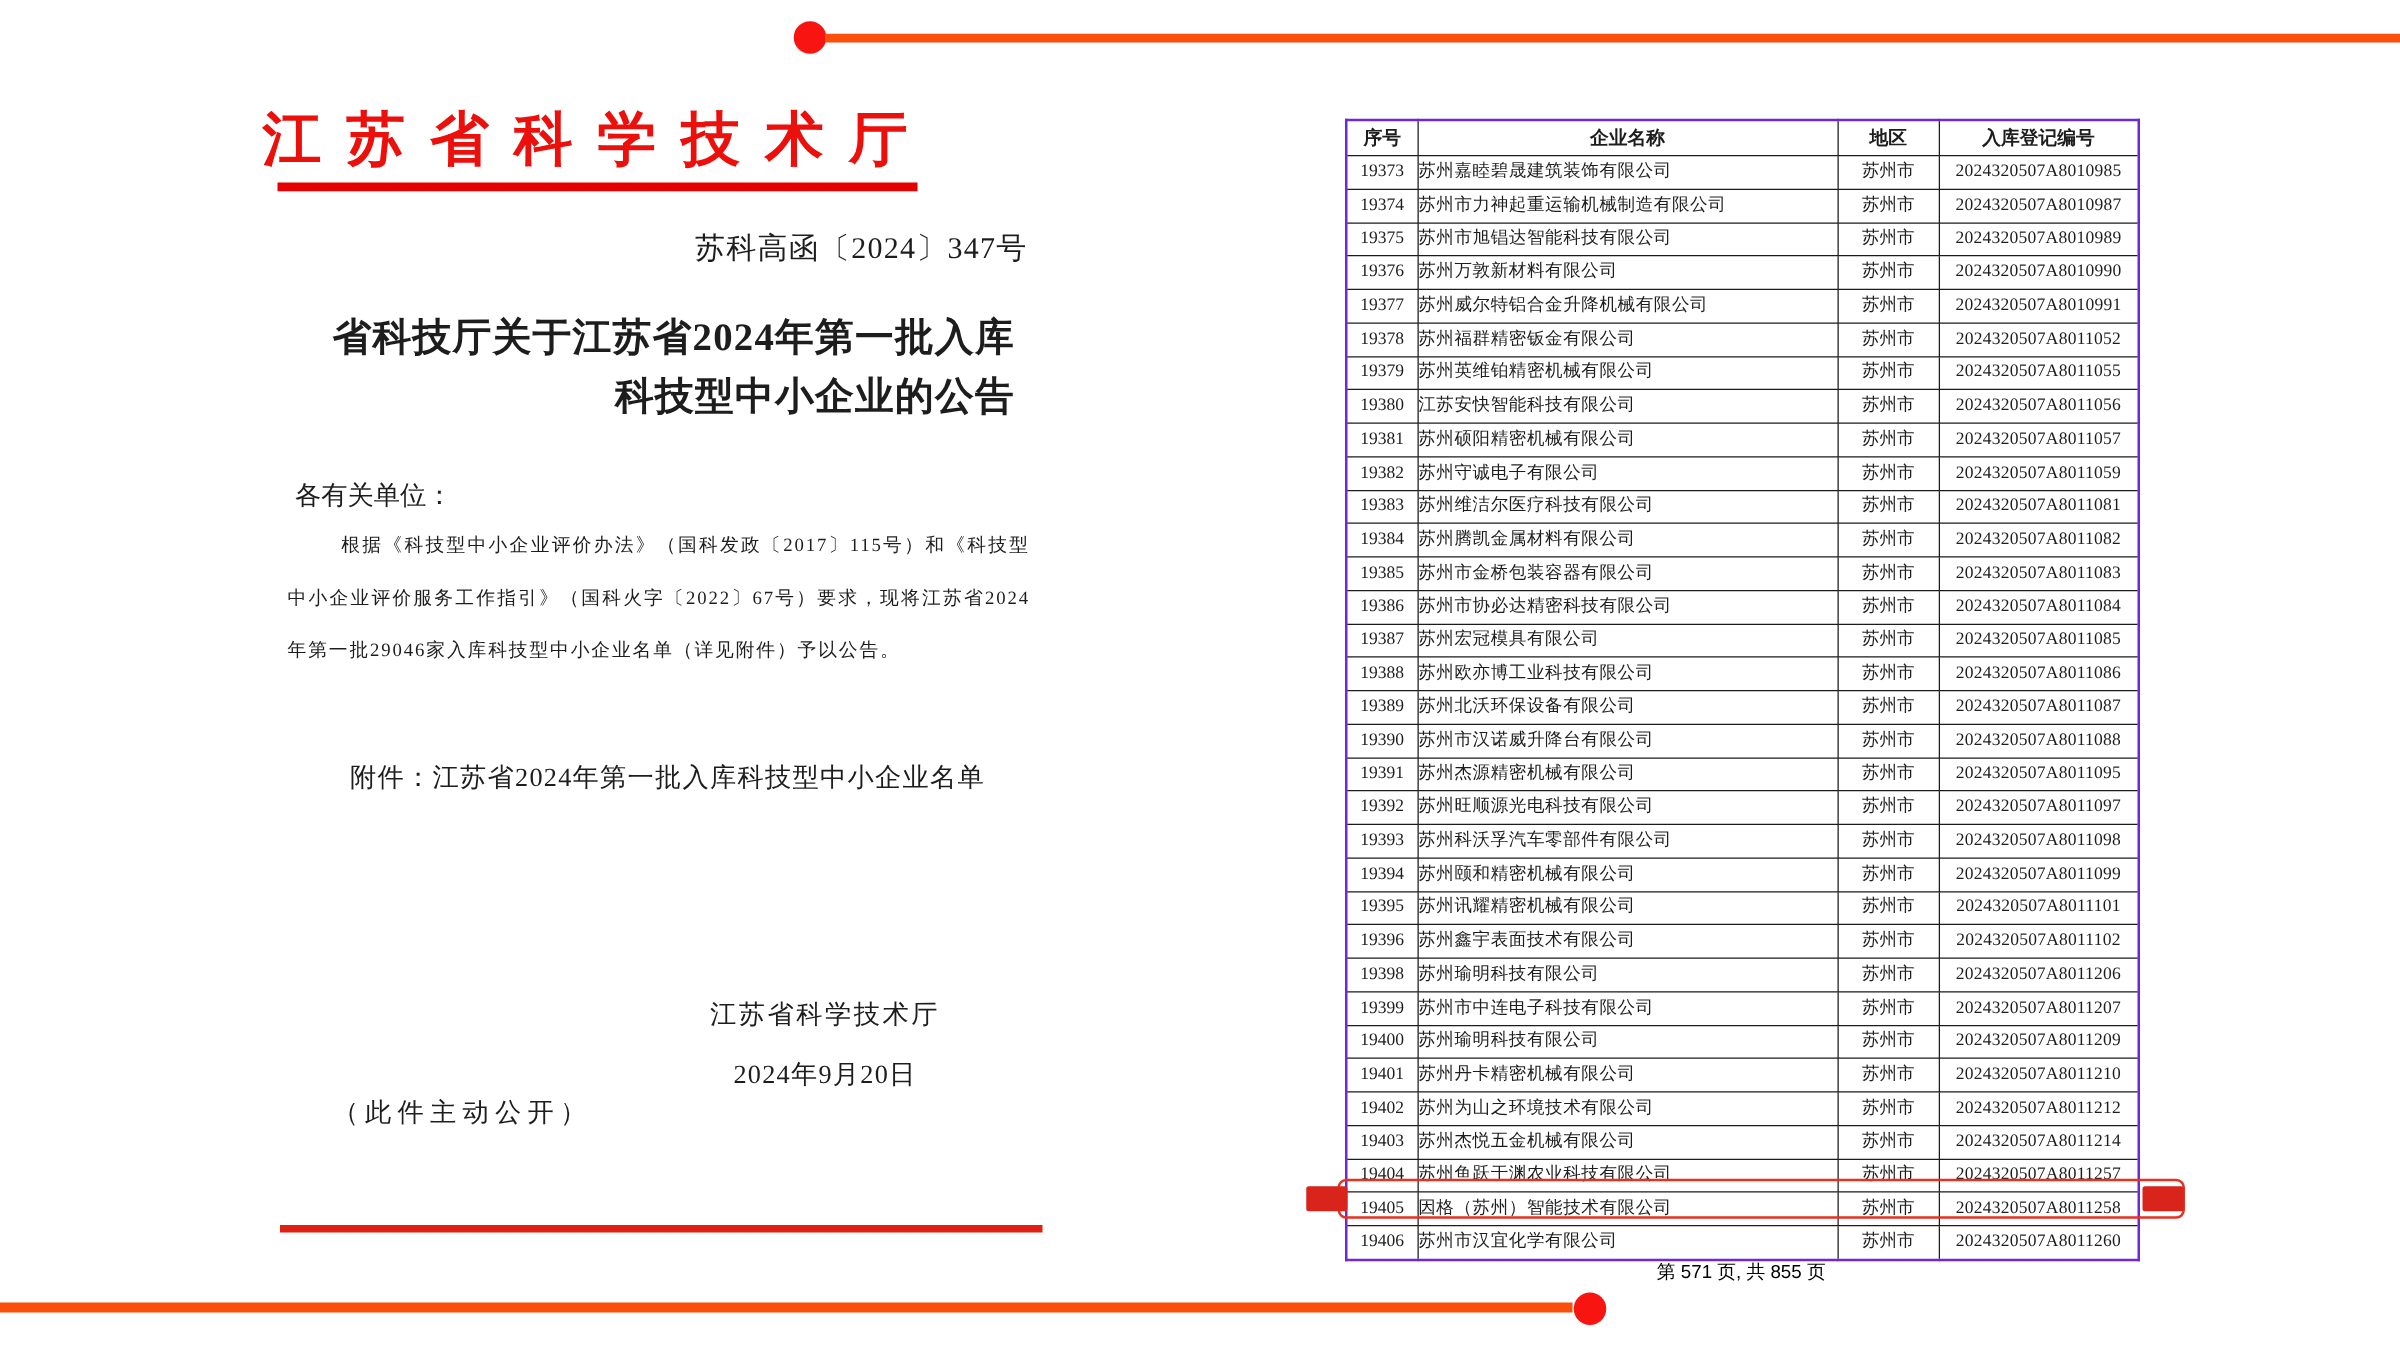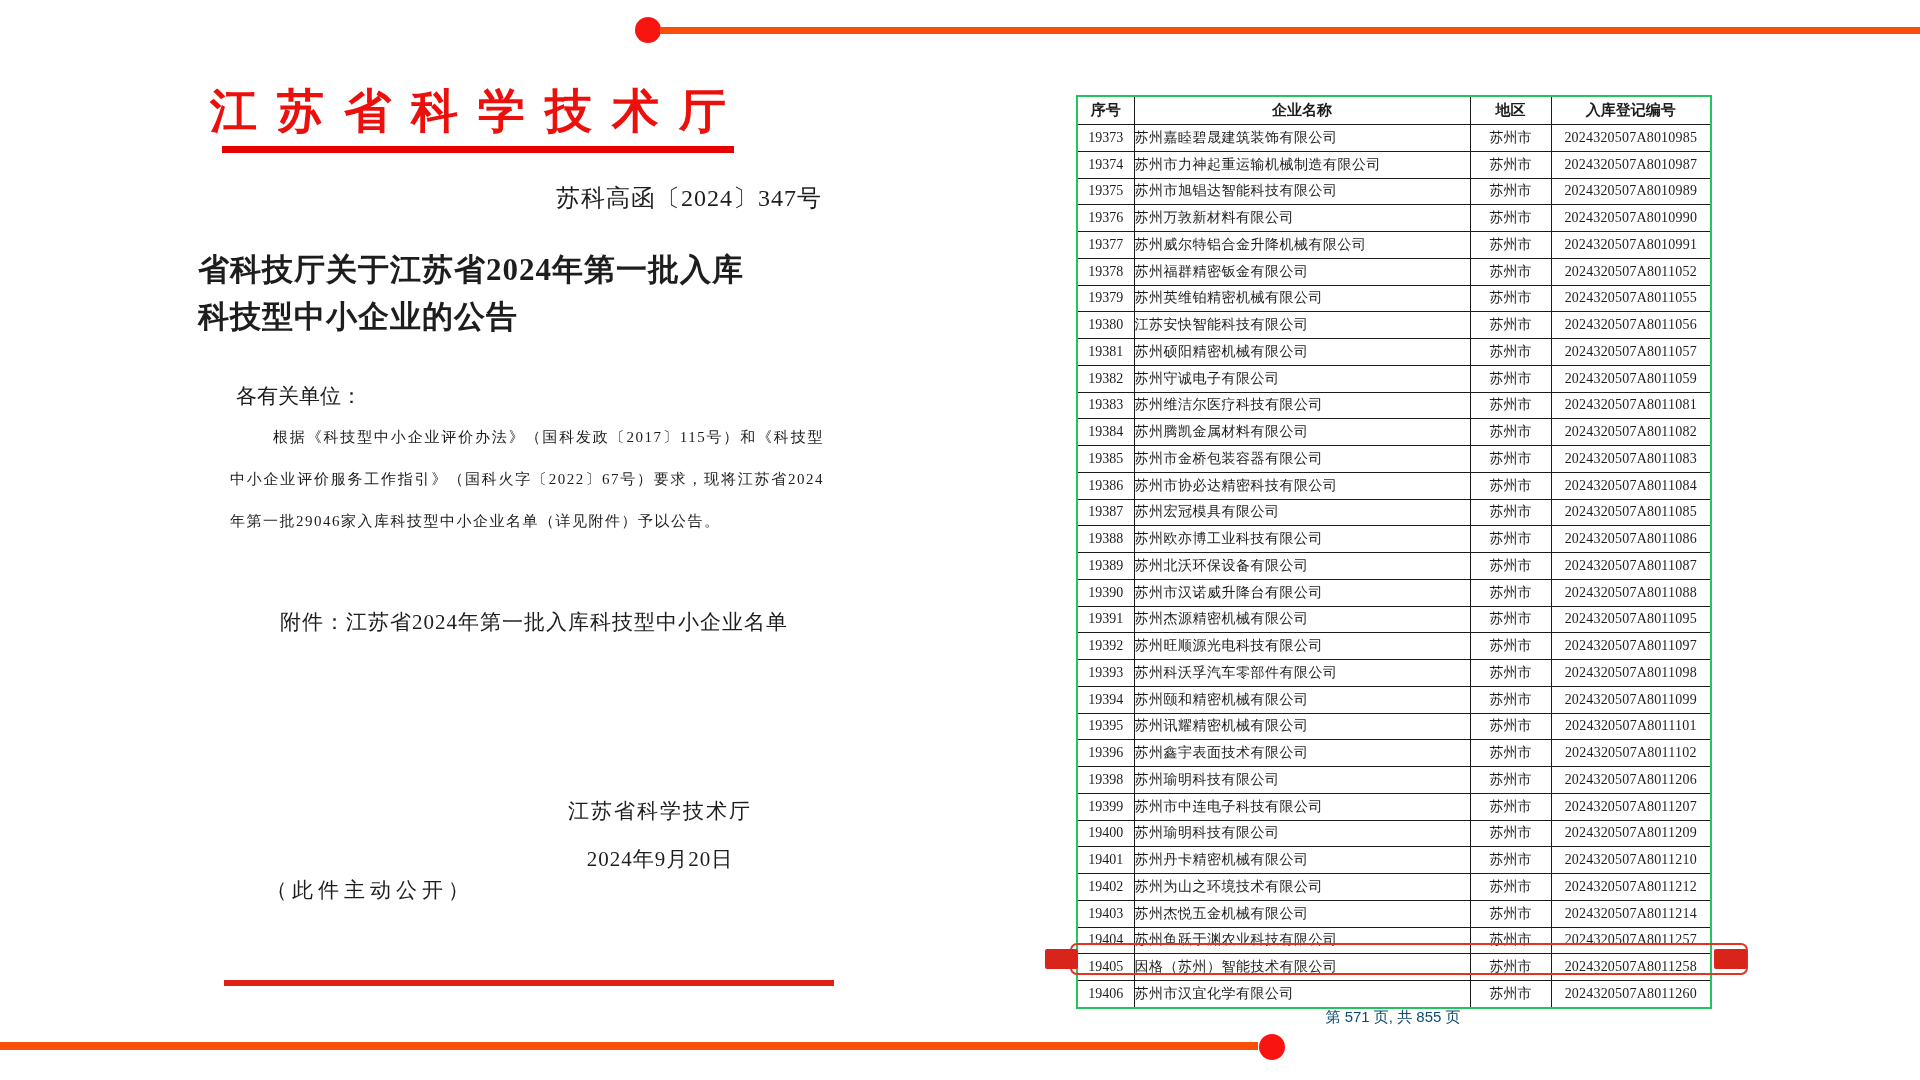--- a/index.html
+++ b/index.html
@@ -12,47 +12,47 @@
   .top-dot{left:635px;top:17px;width:26px;height:26px;border-radius:50%;background:#f81511;}
   .bottom-line{left:0;top:1042px;width:1258px;height:8px;background:#fa4e0a;}
   .bottom-dot{left:1259px;top:1034px;width:26px;height:26px;border-radius:50%;background:#f81511;}
 
   
   .letterhead{left:190px;top:80px;width:576px;text-align:center;color:#ec100d;
       font-family:"Liberation Sans","DejaVu Sans",sans-serif;
       font-size:47px;font-weight:bold;letter-spacing:20px;white-space:nowrap;}
   .letterhead-rule{left:222px;top:146px;width:512px;height:7px;background:#e60000;}
   .doc-number{left:556px;top:182px;font-size:24px;letter-spacing:1px;}
-  .notice-title{left:198px;top:246px;width:614px;text-align:left;
+  .notice-title{left:198px;top:246px;width:614px;text-align:right;
       font-size:31px;font-weight:bold;line-height:47px;letter-spacing:1px;}
   .salutation{left:236px;top:382px;font-size:21px;}
   .body-par{left:230px;top:416px;width:594px;font-size:15px;line-height:42px;
       text-align:justify;text-indent:43px;letter-spacing:1.5px;}
   .attachment{left:280px;top:608px;font-size:21px;letter-spacing:1px;}
   .sign-block{left:510px;top:797px;width:300px;text-align:center;font-size:21px;letter-spacing:2px;}
   .sign-date{margin-top:20px;letter-spacing:1px;}
   .disclosure{left:266px;top:876px;font-size:21px;letter-spacing:5px;}
   .doc-bottom-rule{left:224px;top:980px;width:610px;height:6px;background:#e02015;}
 
   
   .tbl-wrap{left:1076px;top:95px;}
   table.companies{border-collapse:collapse;table-layout:fixed;width:634px;
       font-family:"Liberation Serif","DejaVu Serif",serif;}
   table.companies th,table.companies td{border:1.6px solid #1b1b1b;padding:0;
       overflow:hidden;white-space:nowrap;}
-  table.companies{border:2px solid #22c55e;}
+  table.companies{border:2px solid #6d28d9;}
   table.companies th{height:27px;font-size:15px;font-weight:bold;
       font-family:"Liberation Sans","DejaVu Sans",sans-serif;}
   table.companies td{height:25.75px;font-size:14px;line-height:1;}
   td.c-serial{text-align:center;font-size:14.5px;}
   td.c-name{text-align:left;padding-left:7px;letter-spacing:0.5px;}
   td.c-region{text-align:center;}
   td.c-reg{text-align:center;font-size:14.5px;letter-spacing:0.2px;}
 
-  .pagination{left:1076px;top:1008px;width:634px;text-align:center;font-size:15px;color:#0c4a6e;
+  .pagination{left:1076px;top:1008px;width:634px;text-align:center;font-size:15px;color:#000000;
       font-family:"Liberation Sans","DejaVu Sans",sans-serif;}
 
   
   .hl-rect{left:1070px;top:943px;width:678px;height:32px;border:2.5px solid #e63222;
       border-radius:7px;background:transparent;box-sizing:border-box;}
   .hl-bar{top:949px;width:33px;height:20px;background:#d8241b;border-radius:2px;}
   .hl-bar.left{left:1045px;}
   .hl-bar.right{left:1714px;}
 </style>
 </head>

